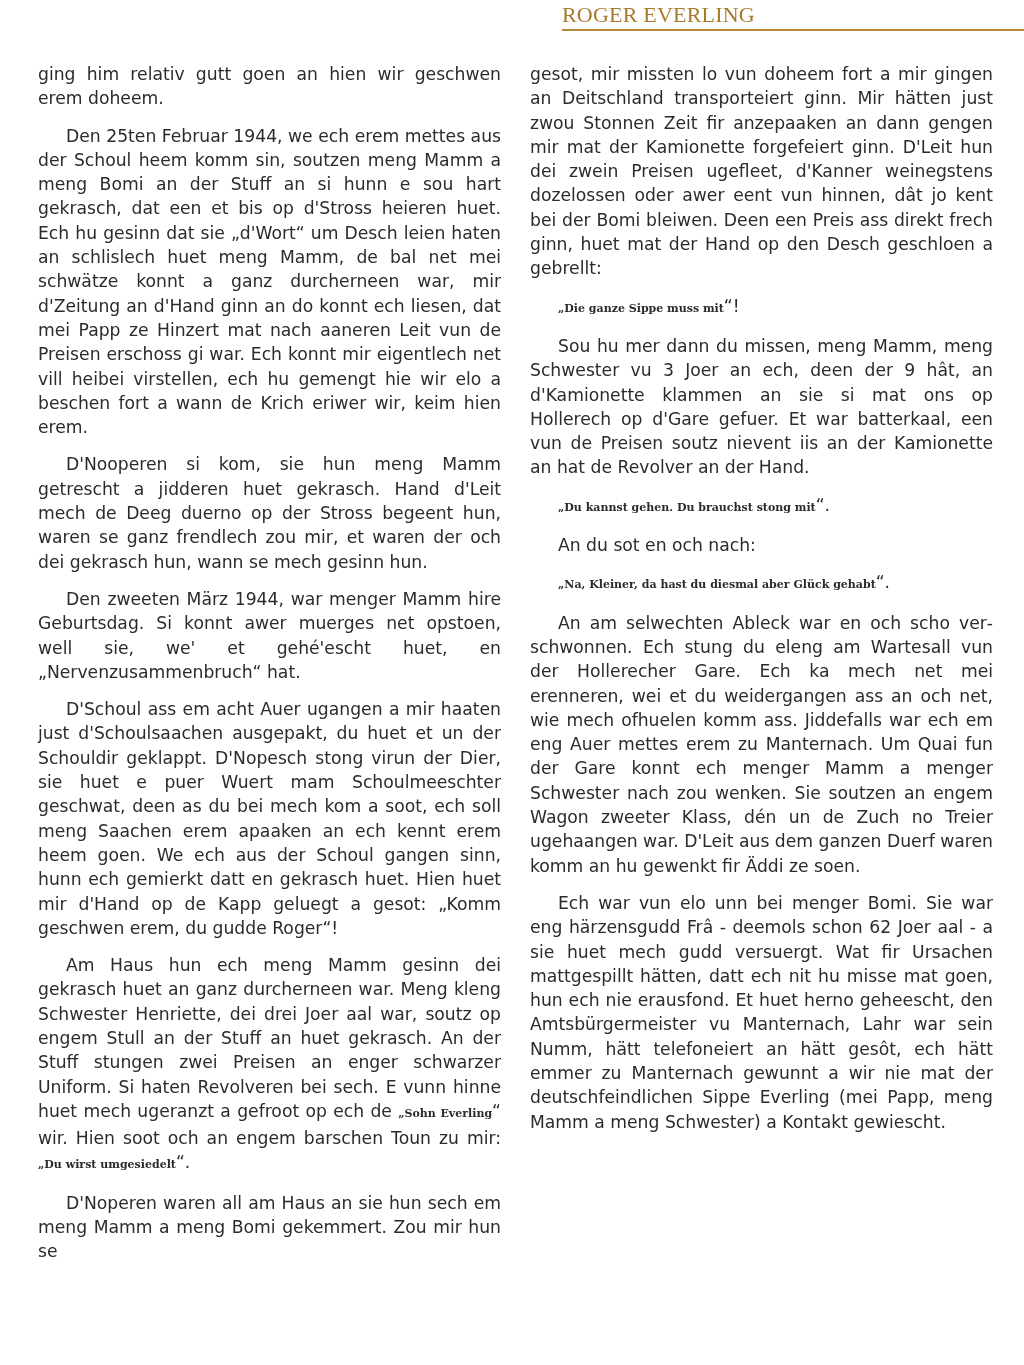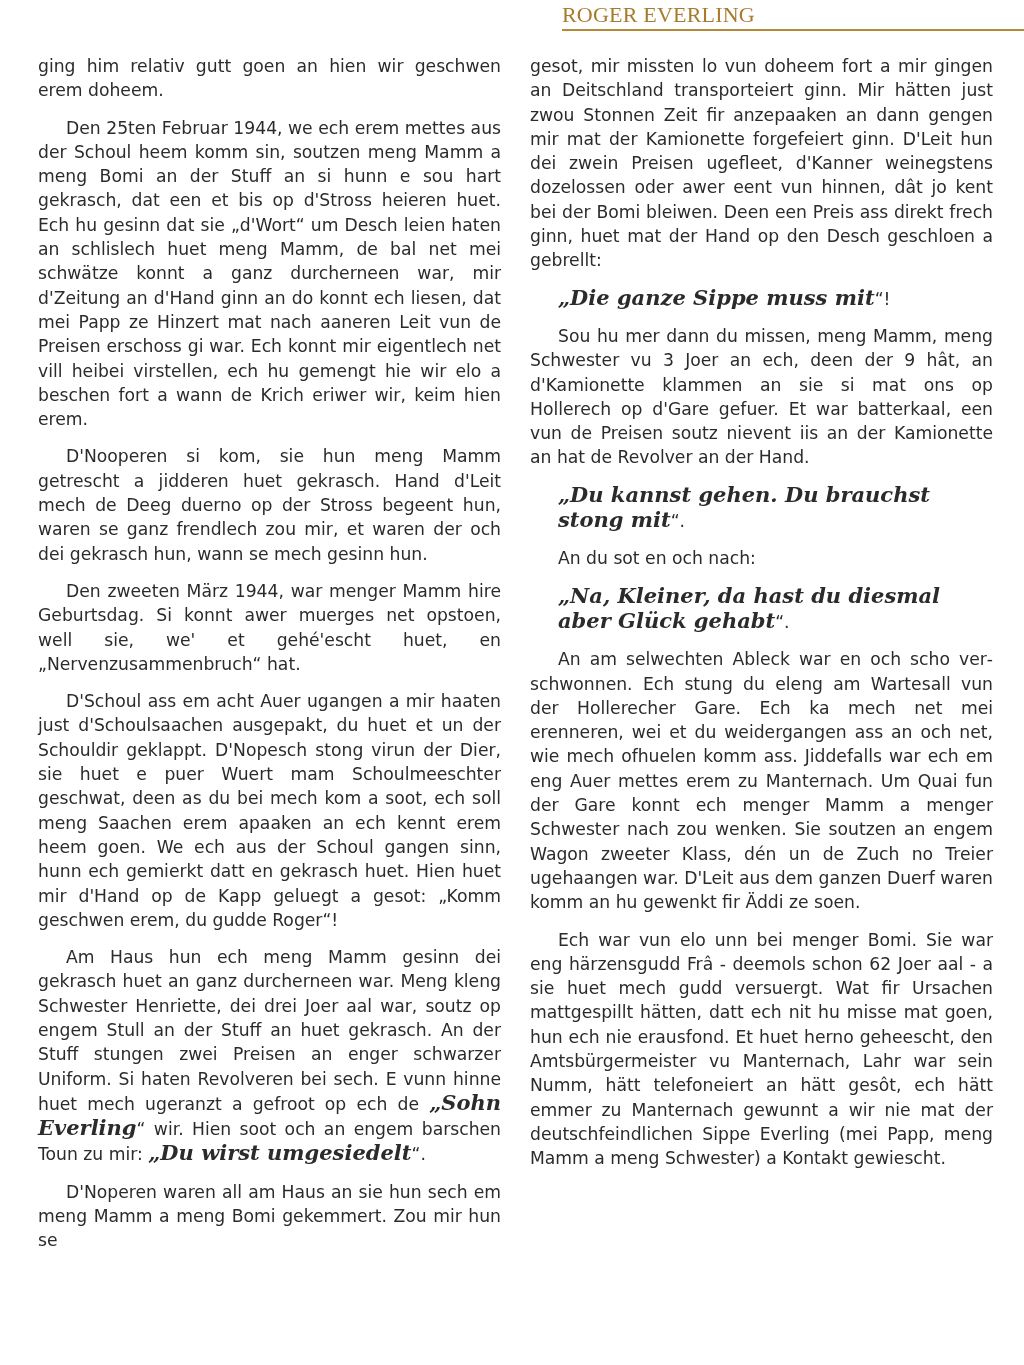--- a/index.html
+++ b/index.html
@@ -16,26 +16,26 @@
     font-family: "Liberation Serif", serif; font-size: 22px; color: #a87a2c;
     letter-spacing: 0.2px; line-height: 26px; display: block; padding-bottom: 1px;
   }
   .col {
     position: absolute; top: 54px; width: 463px;
     font-size: 17.2px; line-height: 24.3px; text-align: justify;
     hyphens: manual;
   }
   .col-left { left: 38px; }
   .col-right { left: 530px; top: 54px; }
-  .col p { margin: 0 0 13px 0; text-indent: 28px; }
+  .col p { margin: 8px 0 13px 0; text-indent: 28px; }
   .col p.noindent { text-indent: 0; }
   .col p.quote { text-indent: 0; padding-left: 28px; text-align: left; }
   .q {
-    font-family: "DejaVu Serif", serif; font-style: italic; font-weight: bold;
-    font-size: 21px;
+    font-family: "DejaVu Serif", serif; font-weight: bold;
+    font-size: 11px;
   }
 </style>
 </head>
 <body>
 
 <div class="header">
   <span class="header-title">ROGER EVERLING</span>
 </div>
 
 <div class="col col-left">

